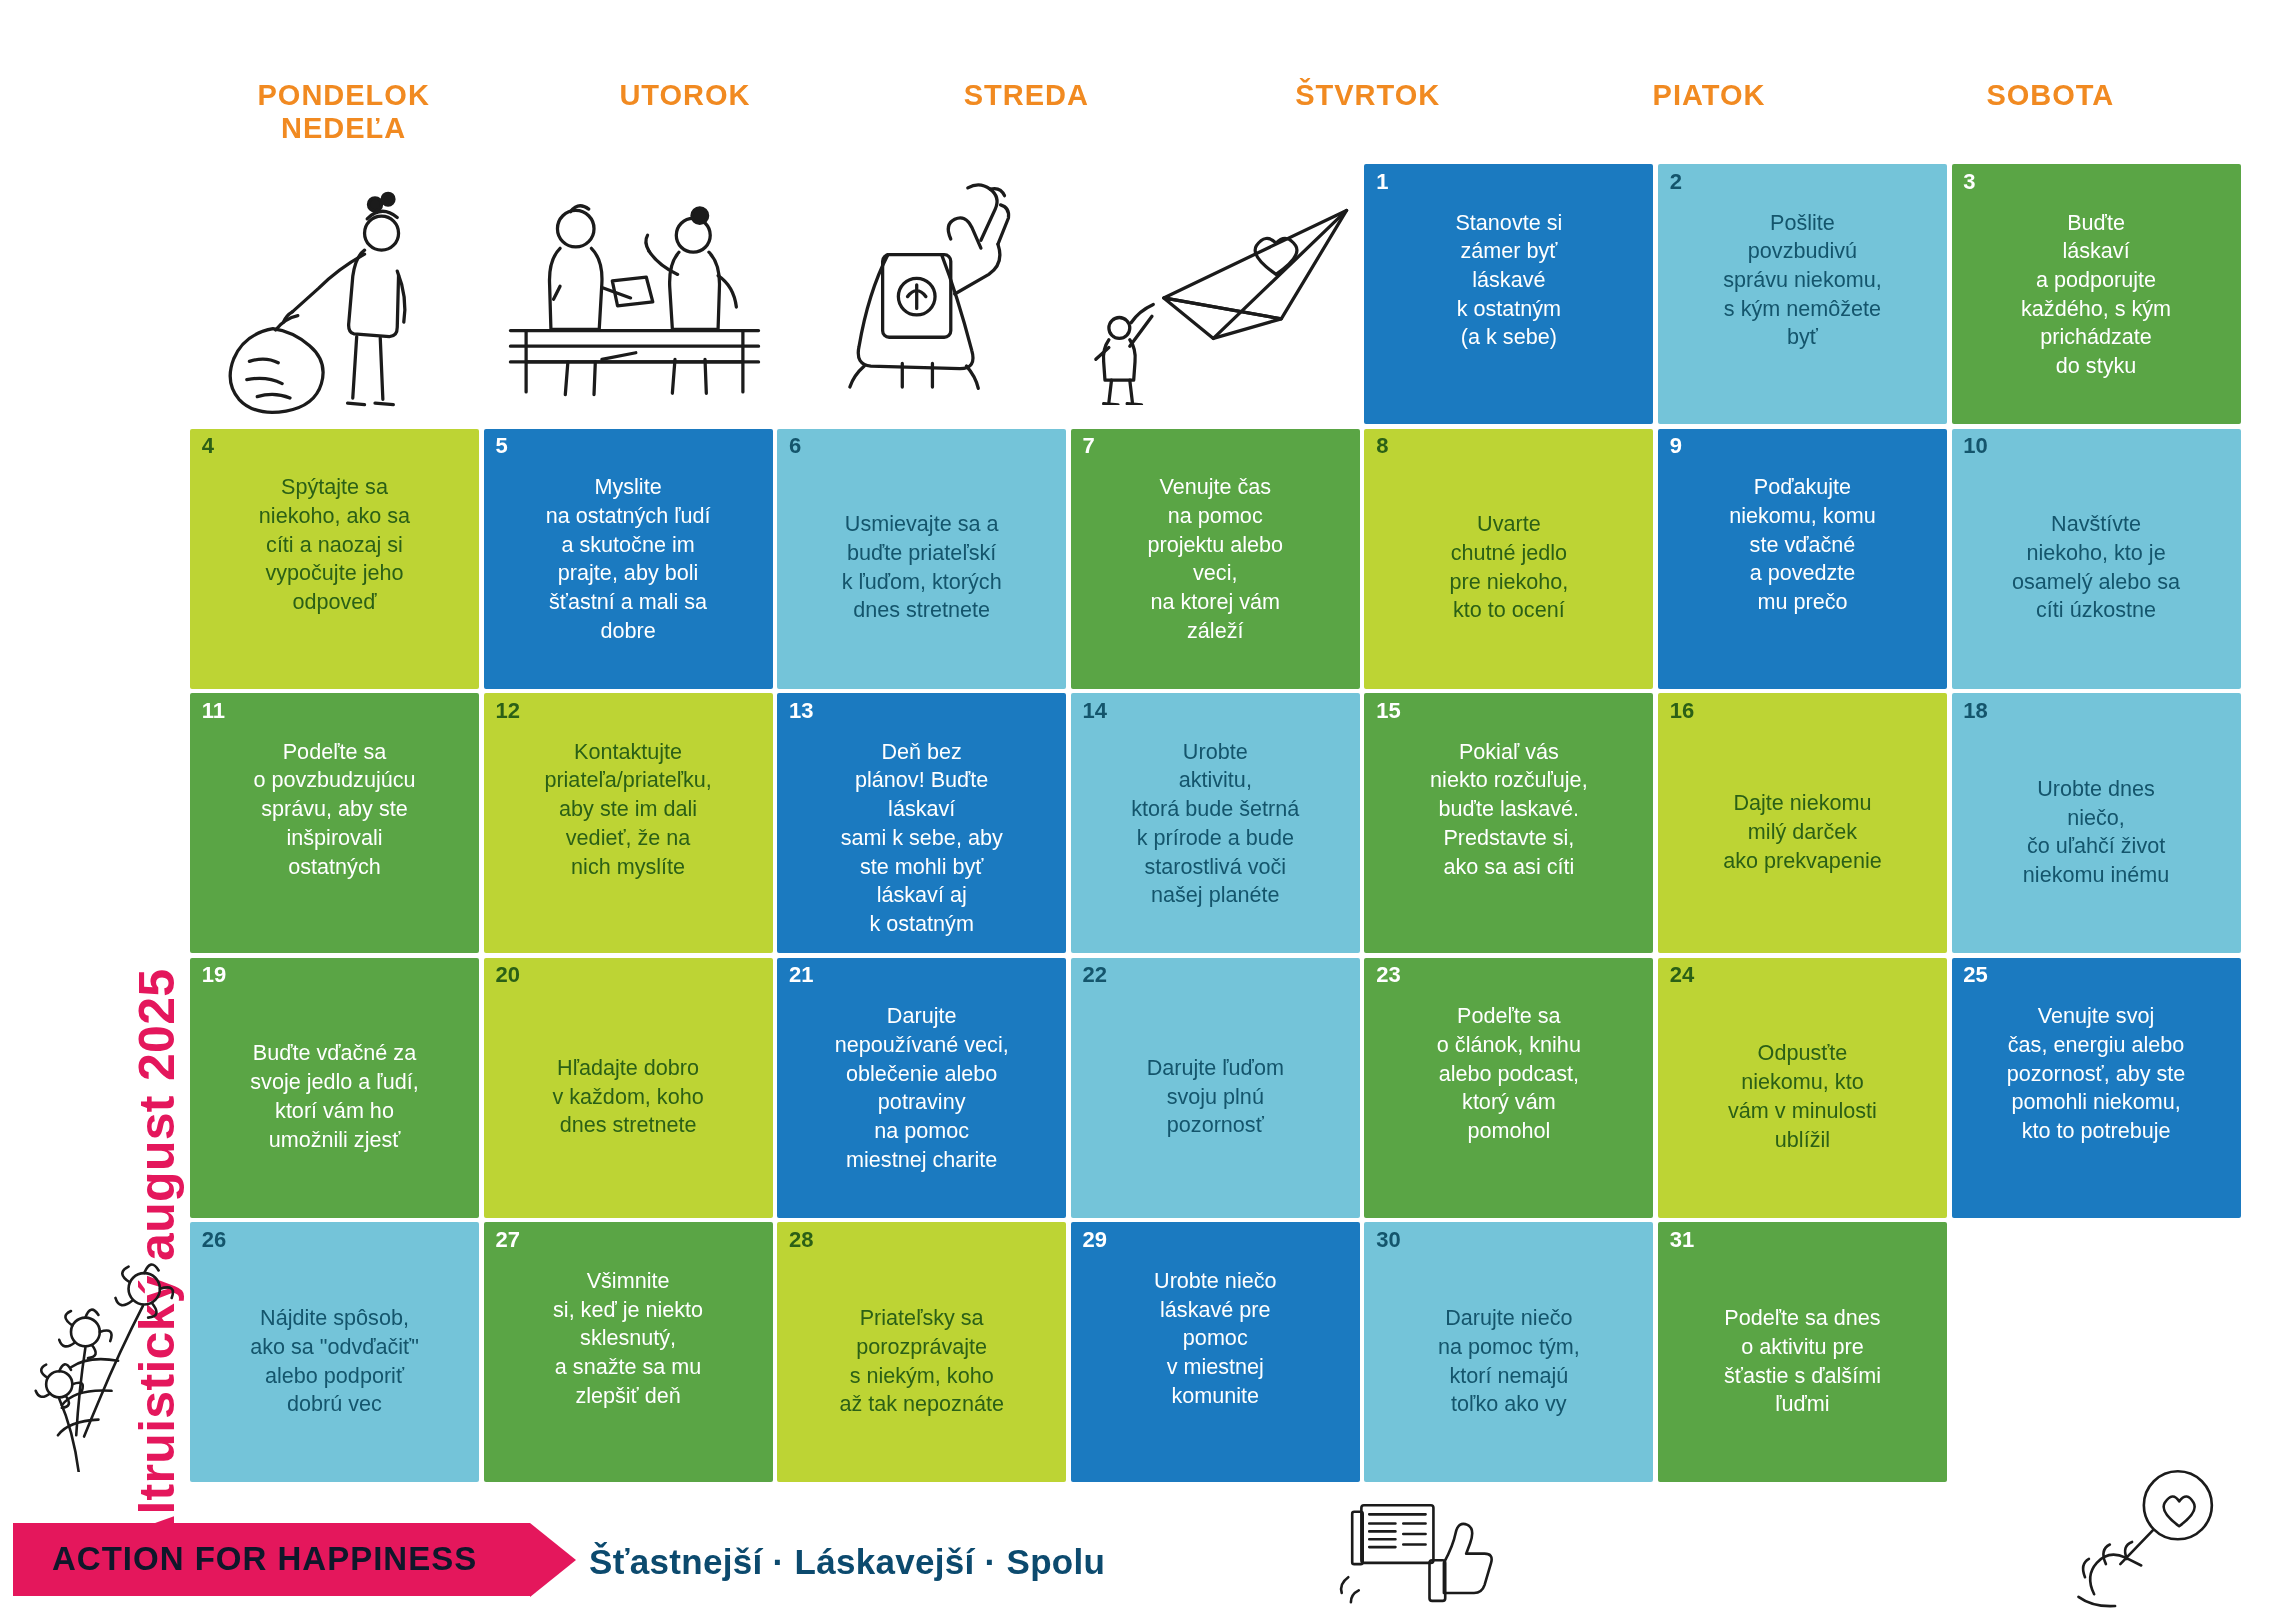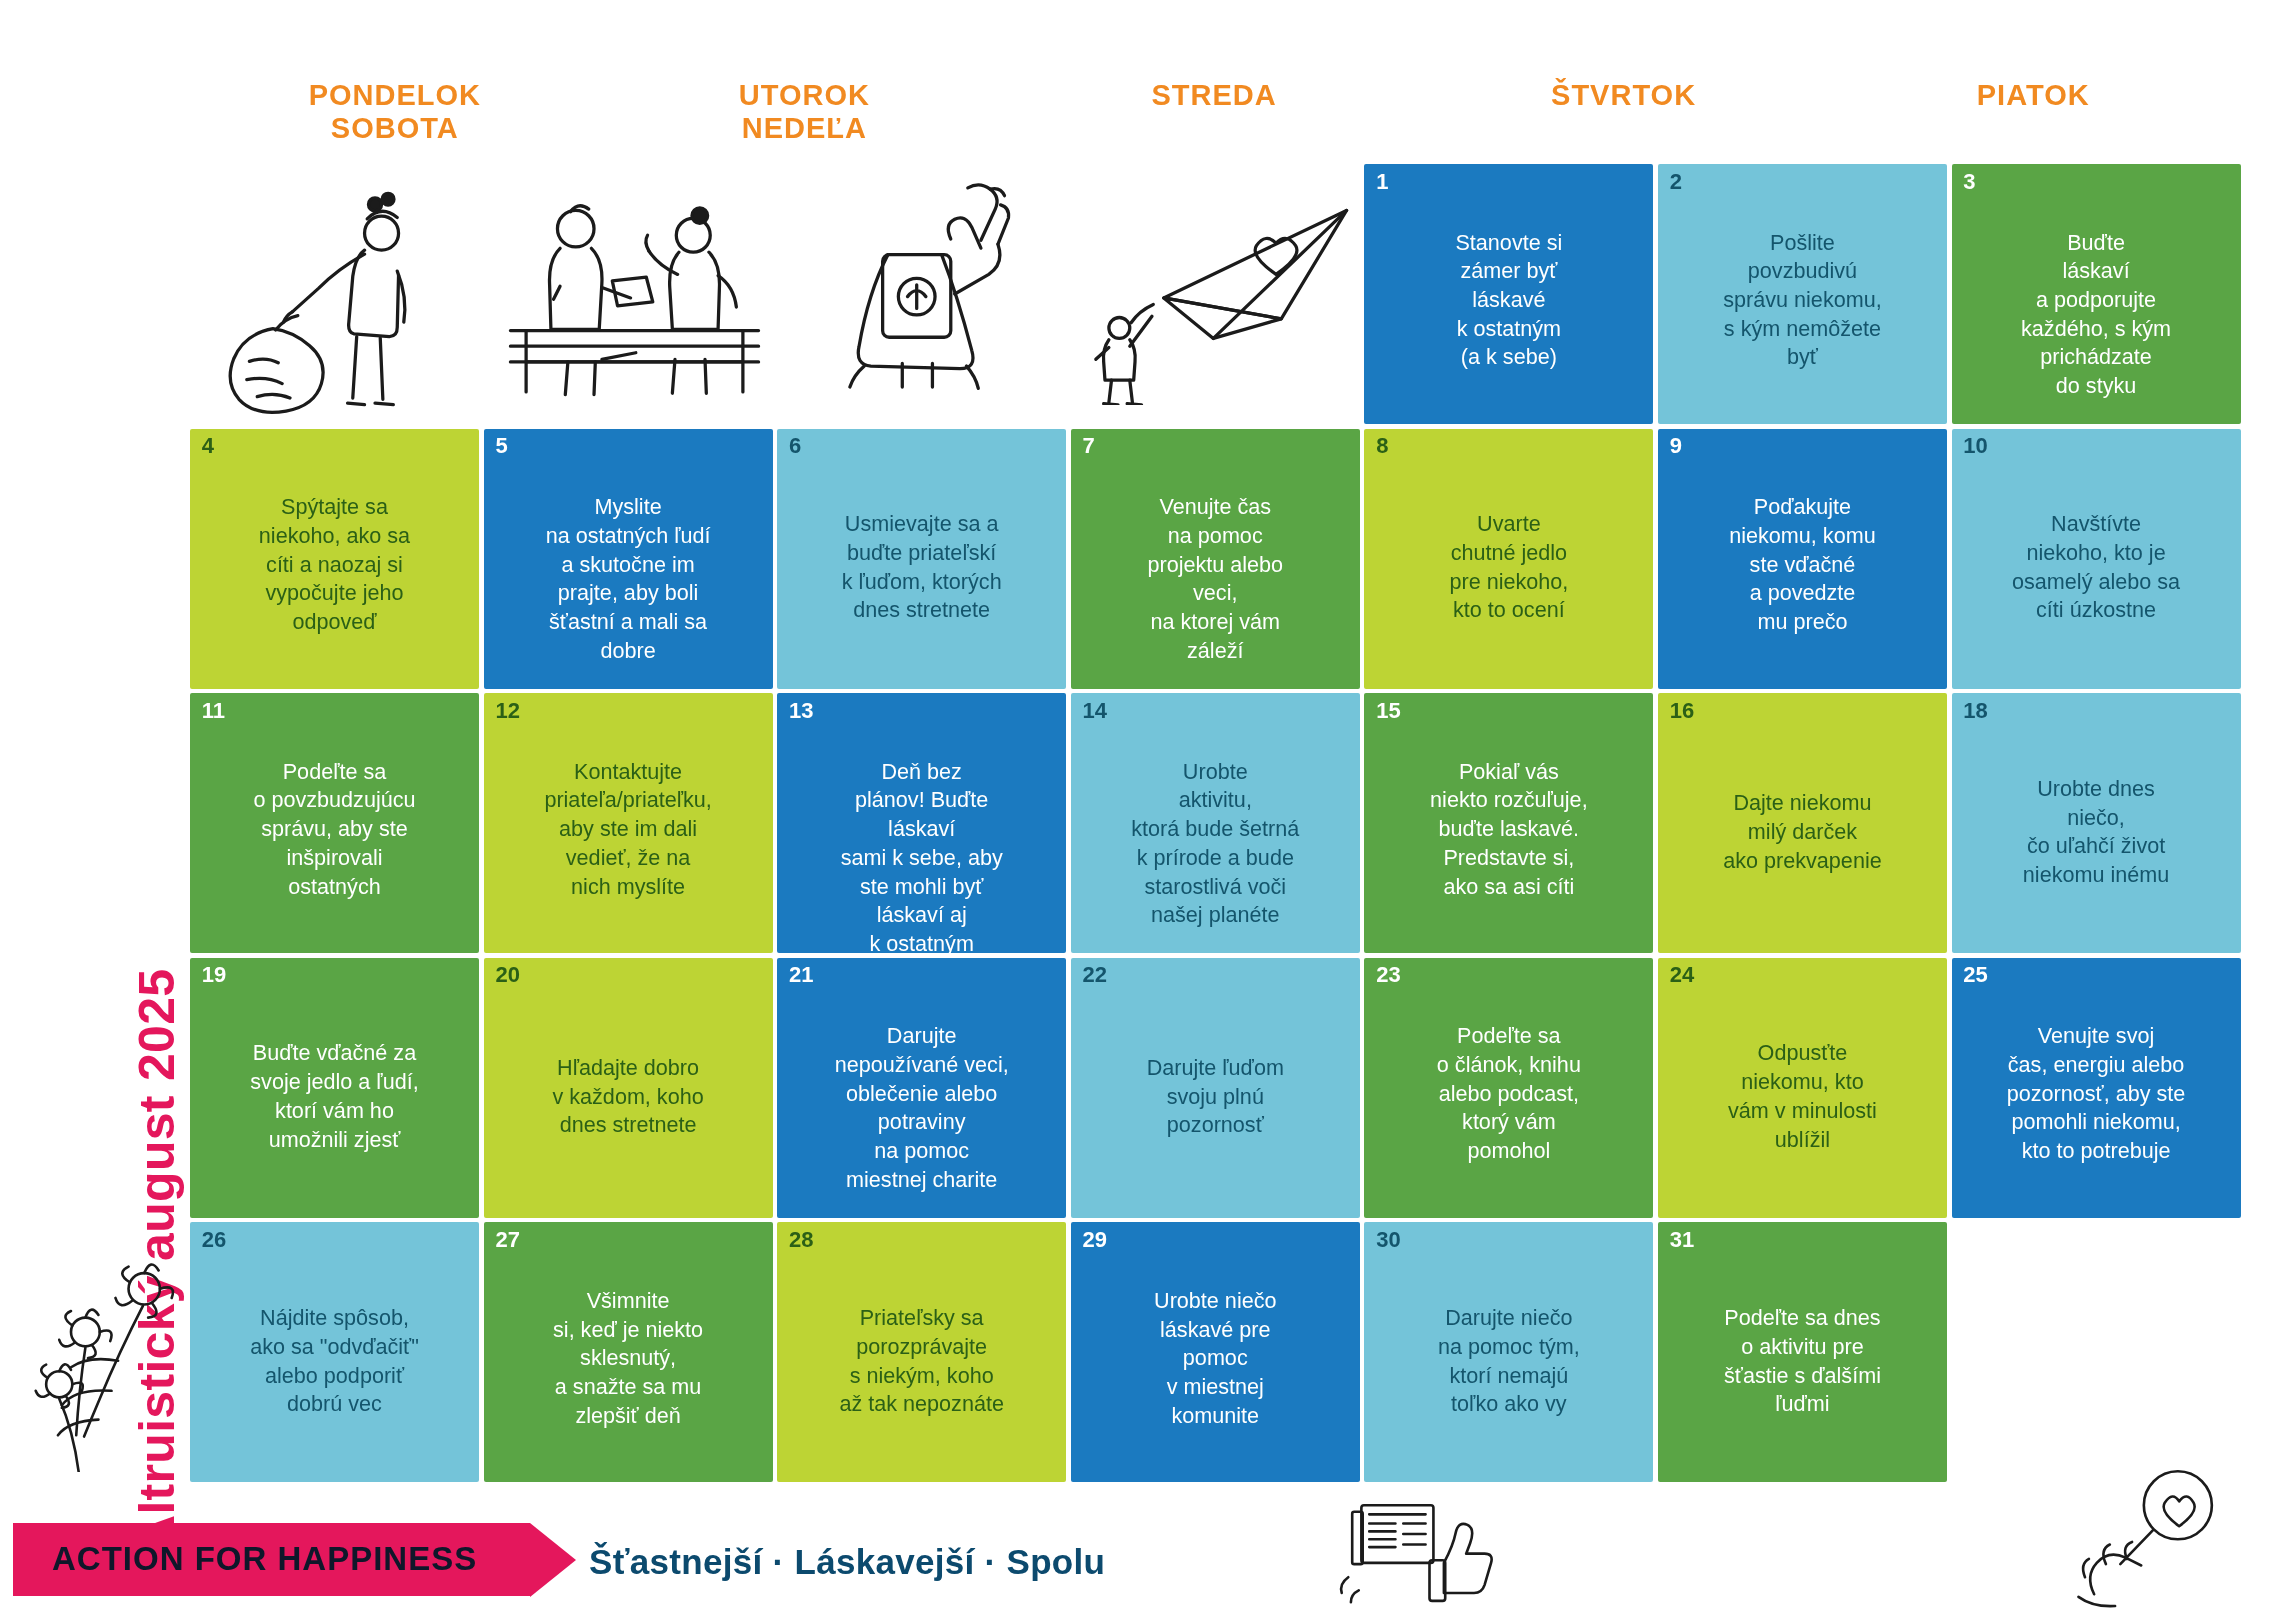--- a/index.html
+++ b/index.html
@@ -35,25 +35,25 @@
     position: absolute;
     left: 65px;
     top: 151px;
     height: 1243px;
     width: 72px;
   }
 
   
   .daynames {
     position: absolute;
-    left: 190px;
+    left: 173px;
     top: 79px;
     width: 2048px;
     display: grid;
-    grid-template-columns: repeat(5, 1fr);
+    grid-template-columns: repeat(6, 1fr);
     column-gap: 0px;
   }
   .dayname {
     text-align: center;
     color: #f18a21;
     font-size: 29px;
     font-weight: bold;
     letter-spacing: 1px;
   }
 
@@ -79,21 +79,21 @@
   .cell.empty { background: transparent; }
   .daynum {
     position: absolute;
     left: 11.8px;
     top: 6.5px;
     font-size: 22px;
     font-weight: bold;
     line-height: 1;
   }
   .celltext {
-    margin-top: 54px;
+    margin-top: 34px;
     flex: 1;
     display: flex;
     align-items: flex-start;
     justify-content: center;
     text-align: center;
     font-size: 21.6px;
     line-height: 1.33;
     padding: 0 3.9px;
     white-space: pre-line;
   }

